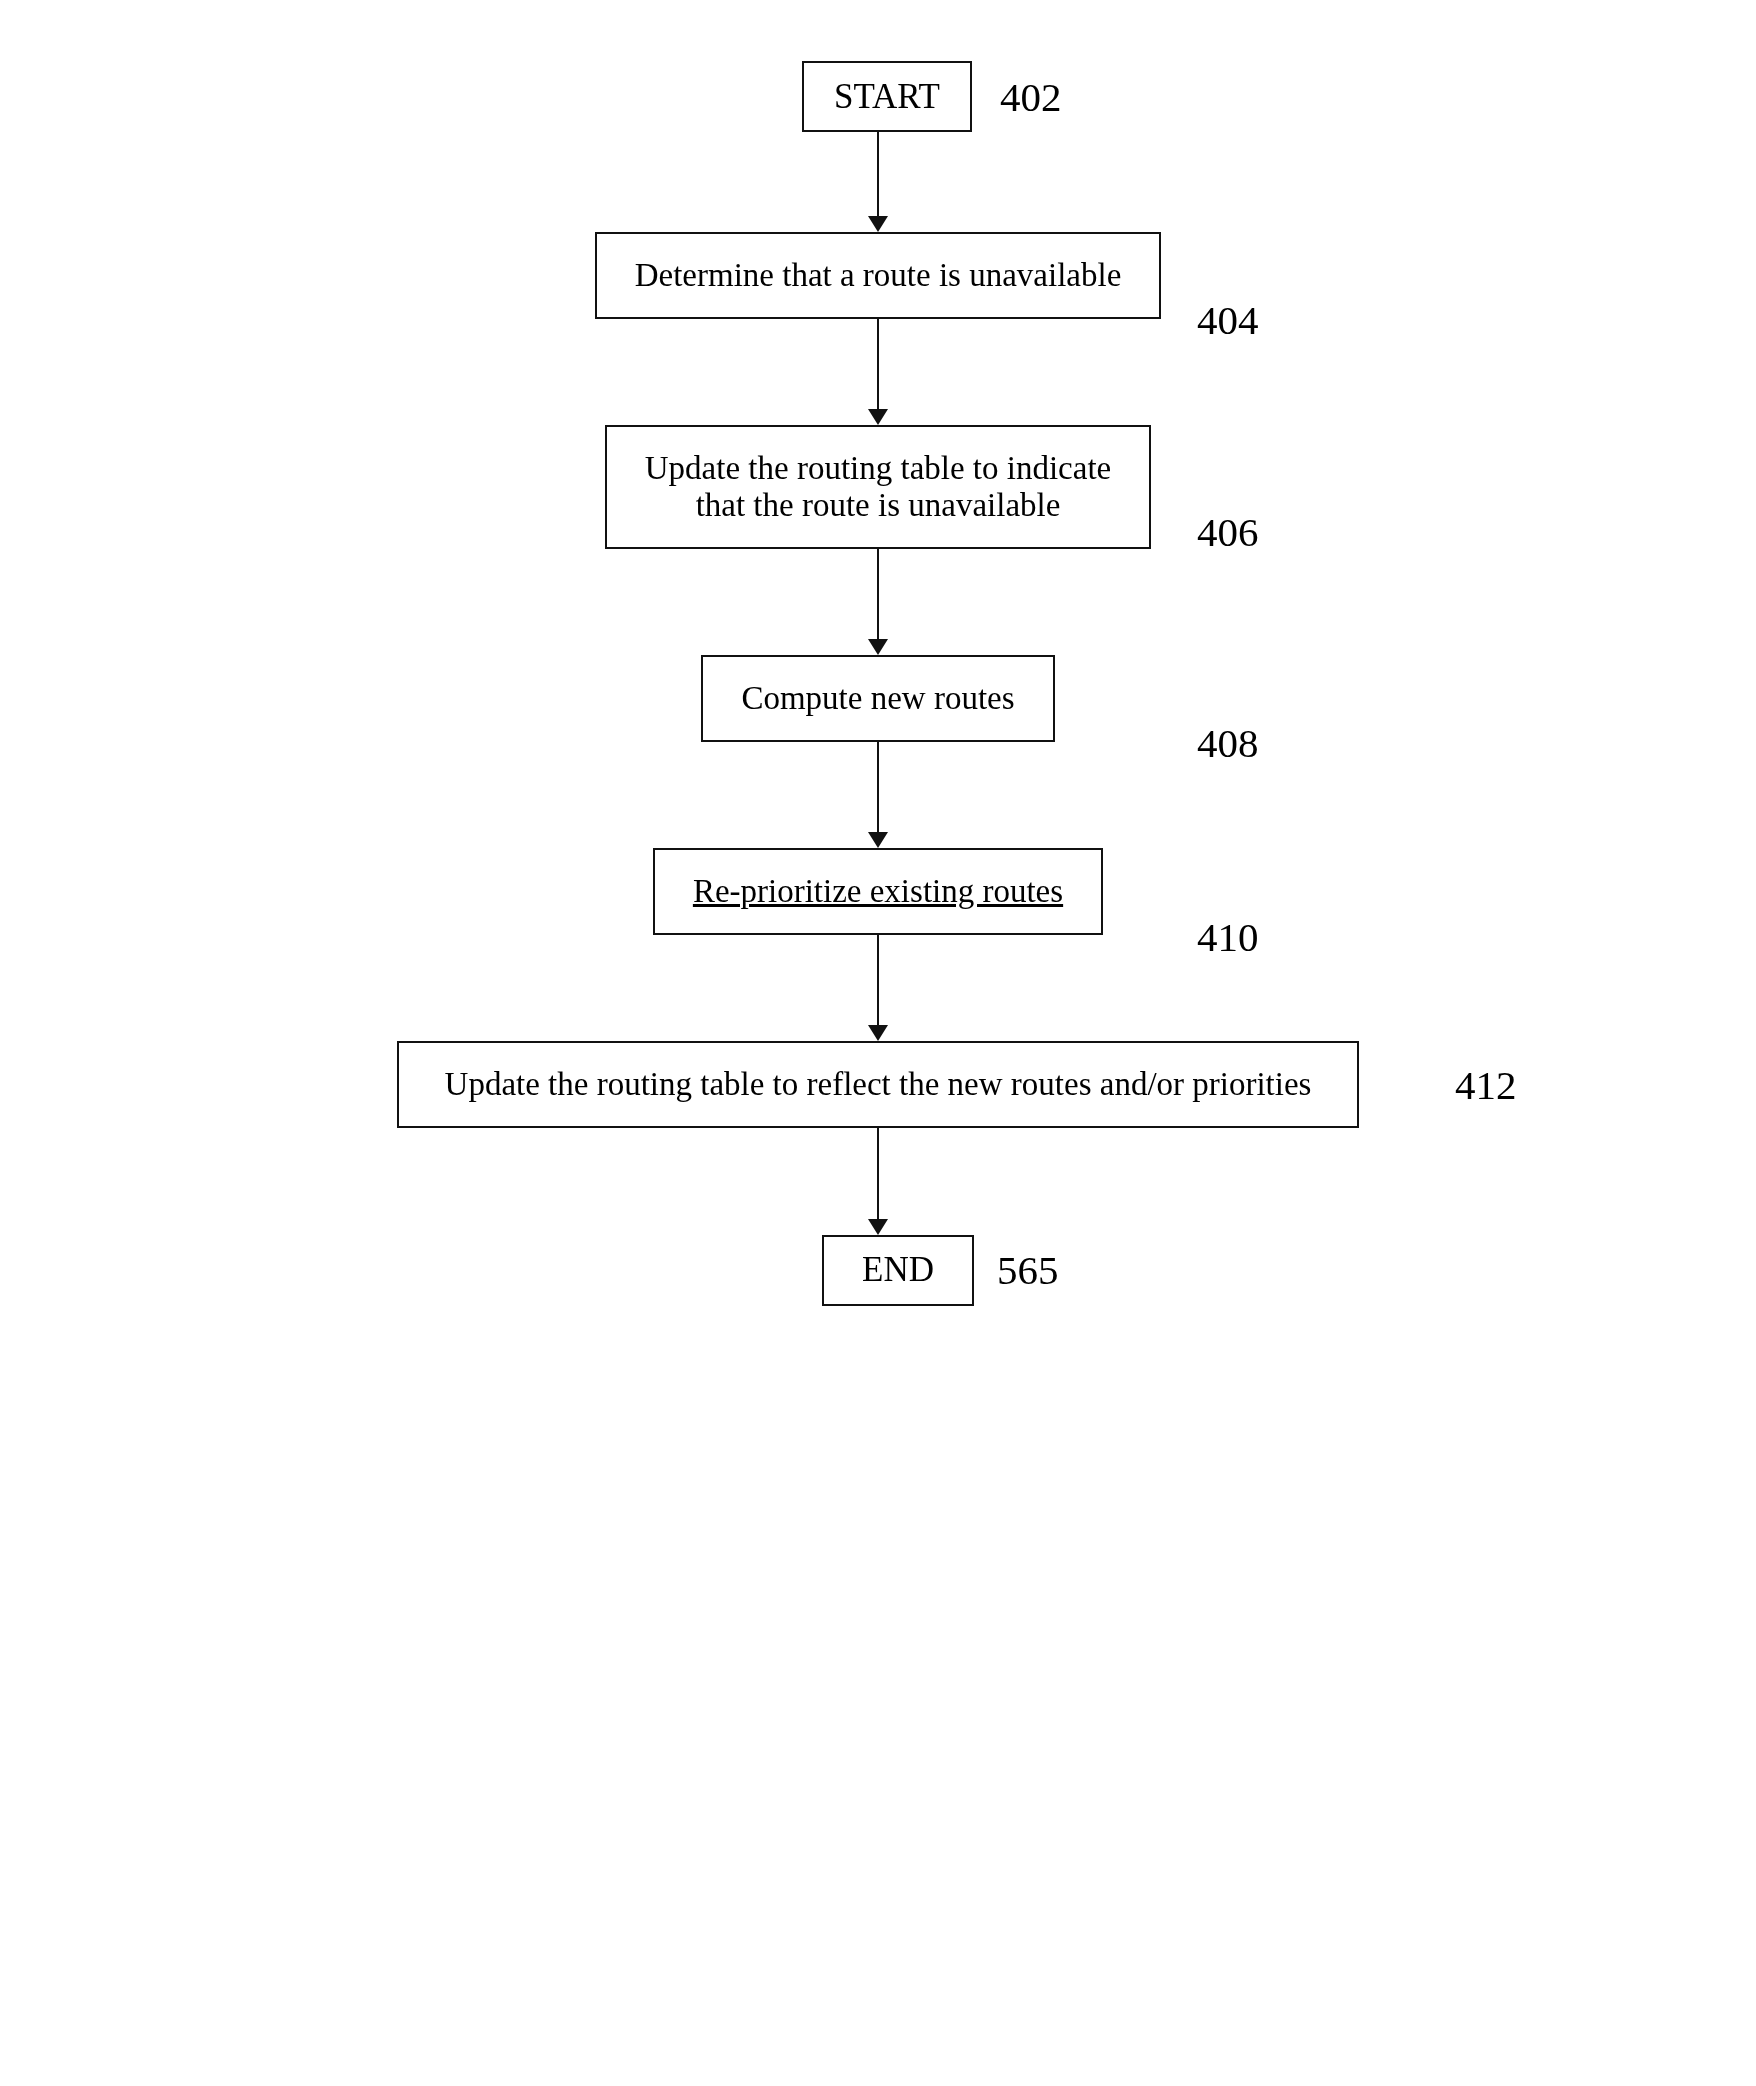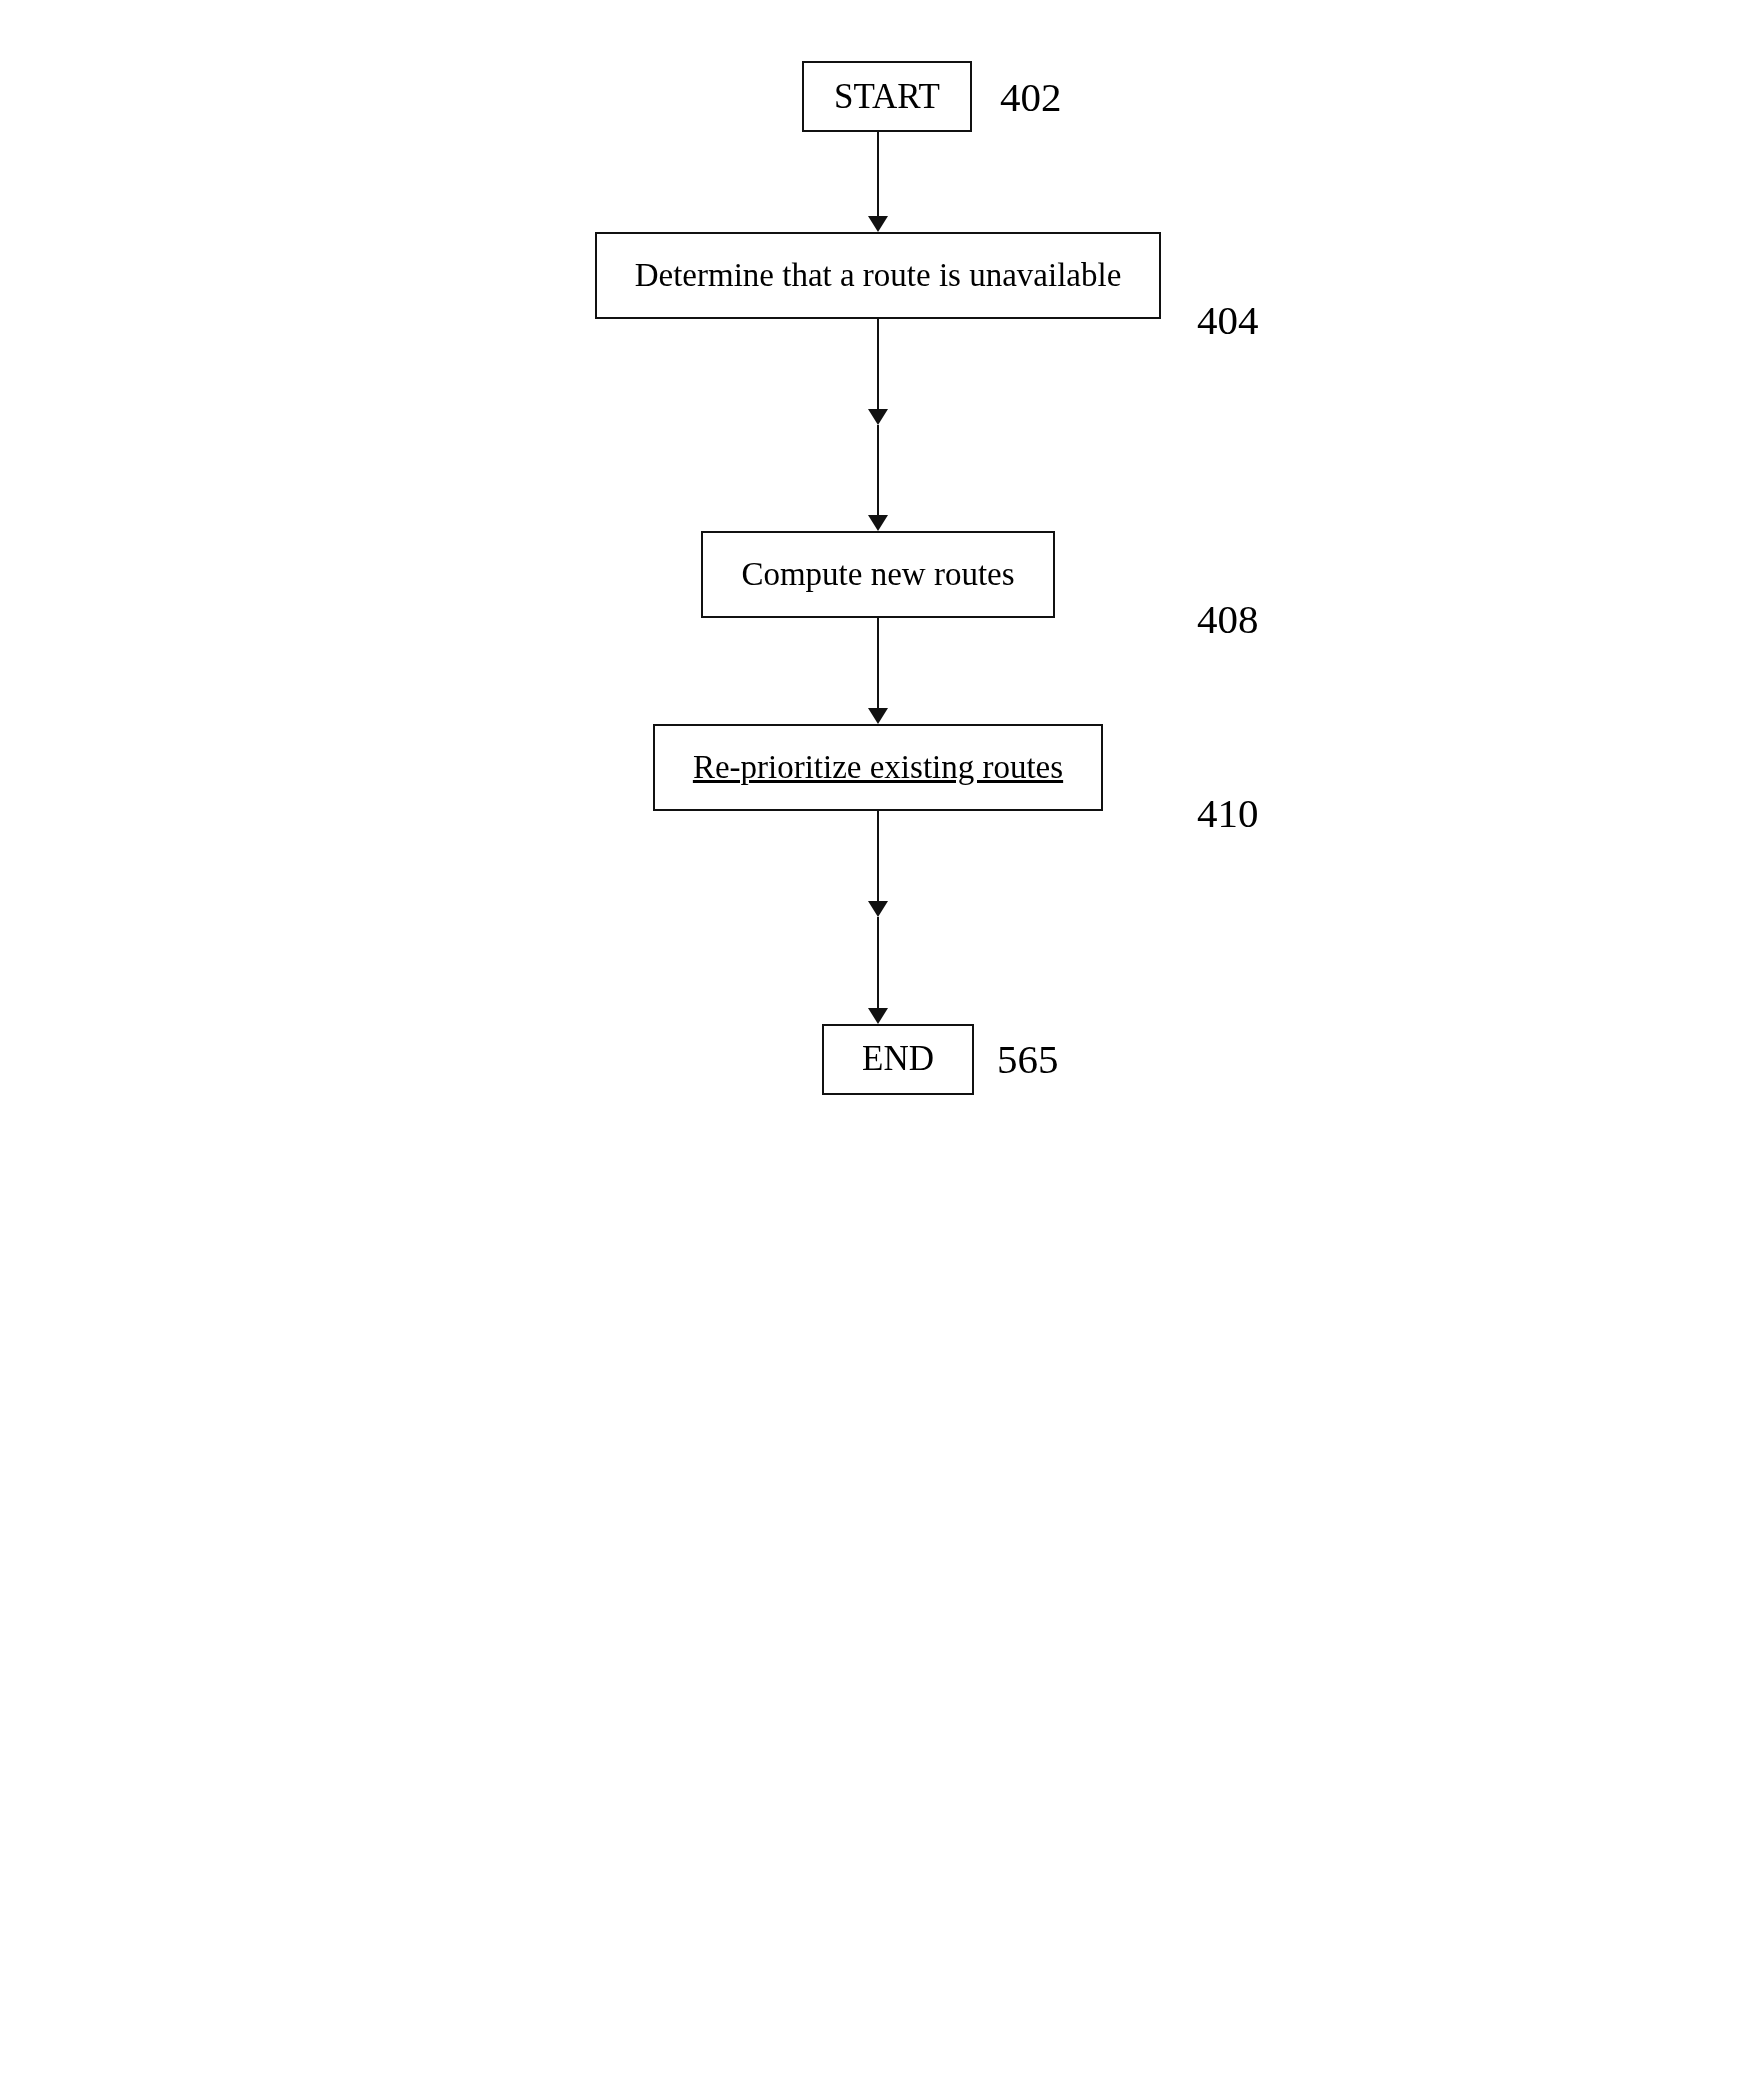--- a/index.html
+++ b/index.html
@@ -134,20 +134,27 @@
   <div class="step-wrapper" style="position:relative; display:flex; align-items:flex-end; justify-content:center;">
     <div class="box-process">Determine that a route is unavailable</div>
     <span class="ref-right">404</span>
   </div>
 
   <div class="connector">
     <div class="connector-line" style="height:91px;"></div>
     <div class="arrow-down"></div>
   </div>
 
+  <div class="step-wrapper" style="position:relative; display:flex; align-items:center; justify-content:center;">
+    <div class="box-process" style="max-width:608px;">
+      <span>Update the routing table to indicate</span><br>
+      <span>that the route is unavailable</span>
+    </div>
+    <span class="ref-right">406</span>
+  </div>
 
   <div class="connector">
     <div class="connector-line" style="height:91px;"></div>
     <div class="arrow-down"></div>
   </div>
 
   <div class="step-wrapper" style="position:relative; display:flex; align-items:center; justify-content:center;">
     <div class="box-process">Compute new routes</div>
     <span class="ref-right">408</span>
   </div>
@@ -160,20 +167,24 @@
   <div class="step-wrapper" style="position:relative; display:flex; align-items:flex-end; justify-content:center;text-decoration:underline;">
     <div class="box-process">Re-prioritize existing routes</div>
     <span class="ref-right">410</span>
   </div>
 
   <div class="connector">
     <div class="connector-line" style="height:91px;"></div>
     <div class="arrow-down"></div>
   </div>
 
+  <div class="step-wrapper" style="position:relative; display:flex; align-items:center; justify-content:center;">
+    <div class="box-process-wide">Update the routing table to reflect the new routes and/or priorities</div>
+    <span class="ref-right-wide">412</span>
+  </div>
 
   <div class="connector">
     <div class="connector-line" style="height:91px;"></div>
     <div class="arrow-down"></div>
   </div>
 
   <div class="step-wrapper" style="position:relative; display:flex; justify-content:center;margin-left:40px;">
     <div class="box-start-end">END</div>
     <span style="position:absolute; left:calc(50% + 99px); top:50%; transform:translateY(-50%); font-family:'Segoe Script','Comic Sans MS',cursive; font-size:41px;">565</span>
   </div>

